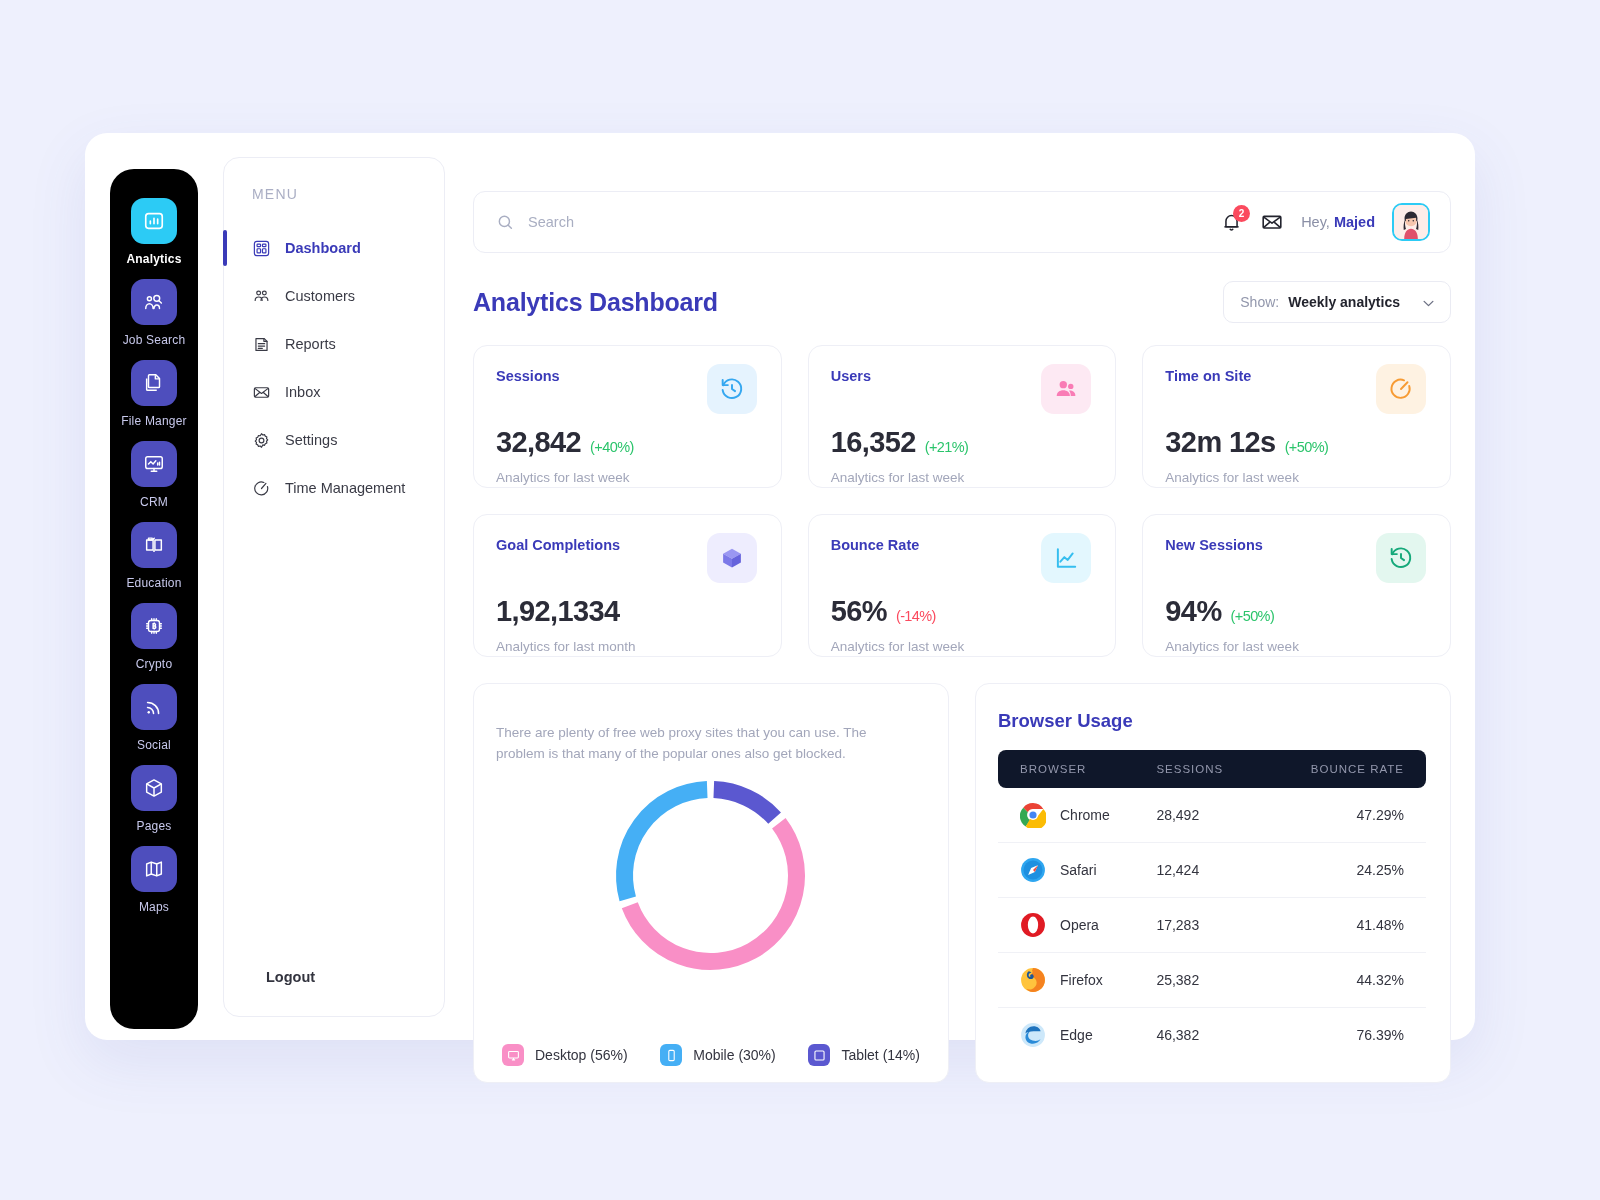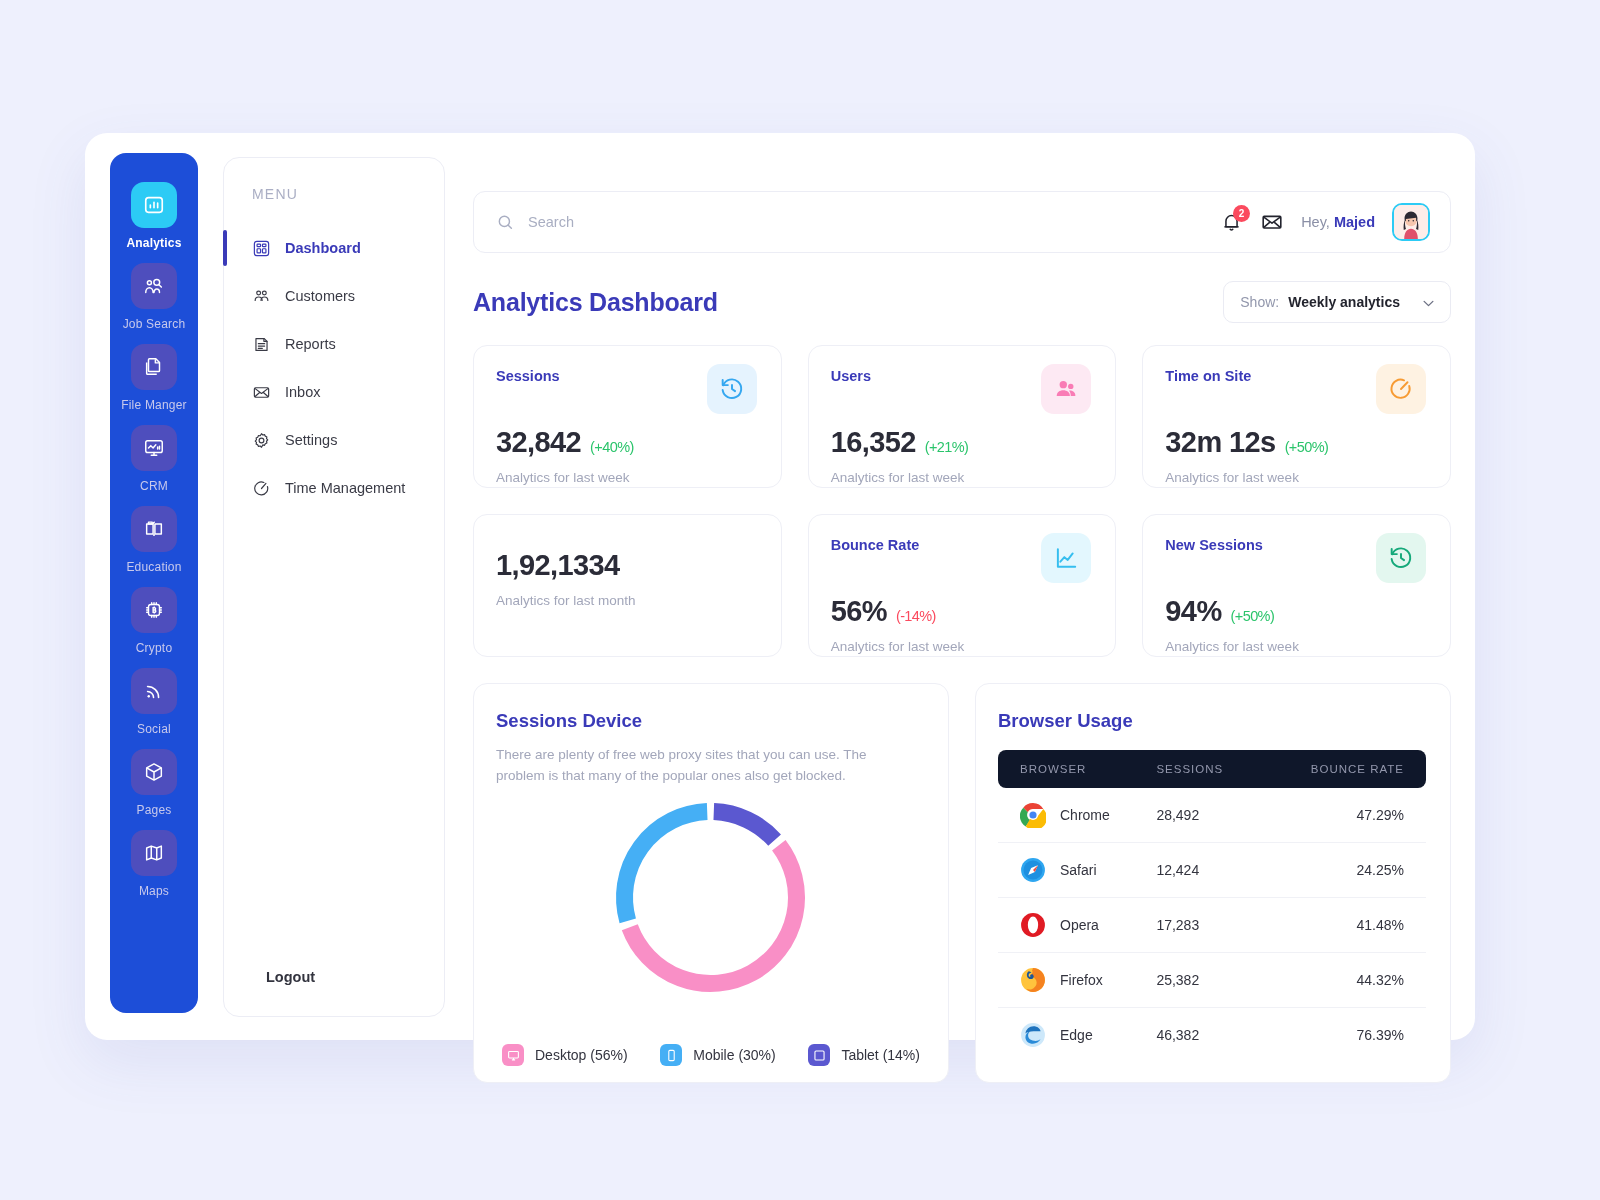--- a/index.html
+++ b/index.html
@@ -12,24 +12,24 @@
   #app {
     position: absolute; left: 85px; top: 133px;
     width: 1390px; height: 907px;
     background: #ffffff;
     border-radius: 22px;
     box-shadow: 0 22px 60px rgba(80,90,180,0.10);
   }
 
   
   .rail {
-    position: absolute; left: 25px; top: 20px;
+    position: absolute; left: 25px; top: 36px;
     width: 88px; height: 860px;
-    background: #1d4ed8;
-    border-radius: 16px;
+    background: #000000;
+    border-radius: 24px;
     padding-top: 22px;
     display: flex; flex-direction: column; align-items: center;
     gap: 0px;
   }
   .rail-item {
     width: 88px;
     display: flex; flex-direction: column; align-items: center;
     padding: 7px 0 6px 0;
     cursor: pointer;
   }
@@ -491,20 +491,30 @@
           </div>
         </div>
         <div class="card-val">
           <span>32m 12s</span>
           <span class="delta up">(+50%)</span>
         </div>
         <div class="card-sub">Analytics for last week</div>
       </div>
 
       <div class="card">
+        <div class="card-top">
+          <div class="card-name">Goal Completions</div>
+          <div class="card-ico" style="background:#EEEDFE">
+            <svg viewBox="0 0 24 24">
+              <path d="M12 3.4 20.2 8 12 12.6 3.8 8z" fill="#9A97F2"></path>
+              <path d="M3.8 8 12 12.6v8.2L3.8 16.2z" fill="#7B78E8"></path>
+              <path d="M20.2 8 12 12.6v8.2l8.2-4.6z" fill="#6663DC"></path>
+            </svg>
+          </div>
+        </div>
         <div class="card-val">
           <span>1,92,1334</span>
           <span class="delta"></span>
         </div>
         <div class="card-sub">Analytics for last month</div>
       </div>
 
       <div class="card">
         <div class="card-top">
           <div class="card-name">Bounce Rate</div>
@@ -537,21 +547,20 @@
           <span>94%</span>
           <span class="delta up">(+50%)</span>
         </div>
         <div class="card-sub">Analytics for last week</div>
       </div>
     </div>
 
     <div class="bottom">
 
       <div class="panel">
-        <div class="panel-title">Sessions Device</div>
         <div class="panel-desc">There are plenty of free web proxy sites that you can use. The problem is that many of the popular ones also get blocked.</div>
         <div class="donut-wrap">
           <svg id="donut" width="205" height="205" viewBox="0 0 205 205">
               <path d="M 105.80135158152673 16.563389188686585 A 86 86 0 0 1 166.61093597272614 45.178207558547086" fill="none" stroke="#5B58D0" stroke-width="17"></path>
               <path d="M 170.819657366046 50.26567778379736 A 86 86 0 1 1 21.789600042678174 132.19564511387392" fill="none" stroke="#F98FC6" stroke-width="17"></path>
               <path d="M 19.74925255648145 125.91610124548939 A 86 86 0 0 1 99.19864841847324 16.563389188686585" fill="none" stroke="#45AFF5" stroke-width="17"></path>
             </svg>
         </div>
         <div class="legend">
           <div class="legend-item">

